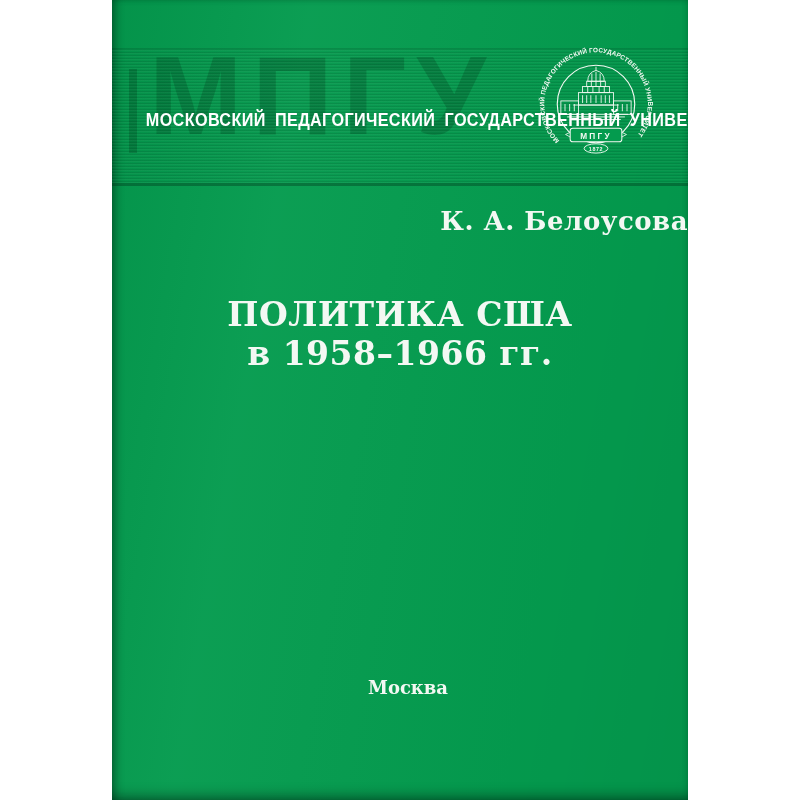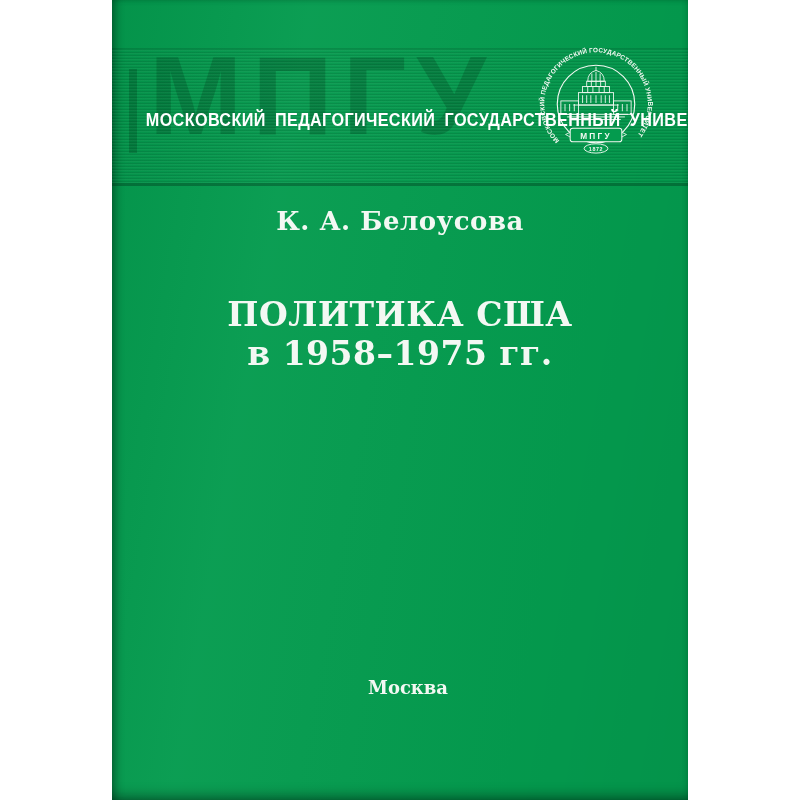--- a/index.html
+++ b/index.html
@@ -55,21 +55,21 @@
   .univ-name > span { display: inline-block; transform: scaleX(0.90);
     letter-spacing: 0.4px; word-spacing: 5px; }
 
   
   .seal { position: absolute; left: 422px; top: 42px; width: 124px; height: 124px; }
   .seal svg { width: 100%; height: 100%; display: block; }
   .seal text { fill: #f2f9f2; font-family: "Liberation Sans", sans-serif; }
 
   
   .author {
-    position: absolute; left: 0; top: 206px; width: 576px; text-align: center;
+    position: absolute; left: 0; top: 206px; width: 576px; text-align: right;
     font-family: "DejaVu Serif", serif; font-weight: 600; font-size: 26px;
     color: #f3f8f3; letter-spacing: 0.5px;
   }
   .title {
     position: absolute; left: 0; top: 295px; width: 576px; text-align: center;
     font-family: "DejaVu Serif", serif; font-weight: 700; font-size: 33px;
     line-height: 39px; color: #f3f8f3; letter-spacing: 0.5px;
   }
   .imprint {
     position: absolute; left: 0; top: 677px; width: 592px; text-align: center;
@@ -154,21 +154,21 @@
     <div class="univ-name">
       <span>МОСКОВСКИЙ ПЕДАГОГИЧЕСКИЙ ГОСУДАРСТВЕННЫЙ УНИВЕРСИТЕТ</span>
     </div>
 
     <div class="band-separator"></div>
 
     <div class="author">К. А. Белоусова</div>
 
     <div class="title">
       <div>ПОЛИТИКА США</div>
-      <div>в 1958–1975 гг.</div>
+      <div>в 1958–1966 гг.</div>
     </div>
 
     <div class="imprint">
       <div>Москва</div>
     </div>
 
   </div>
 </div>
 
 </body></html>

